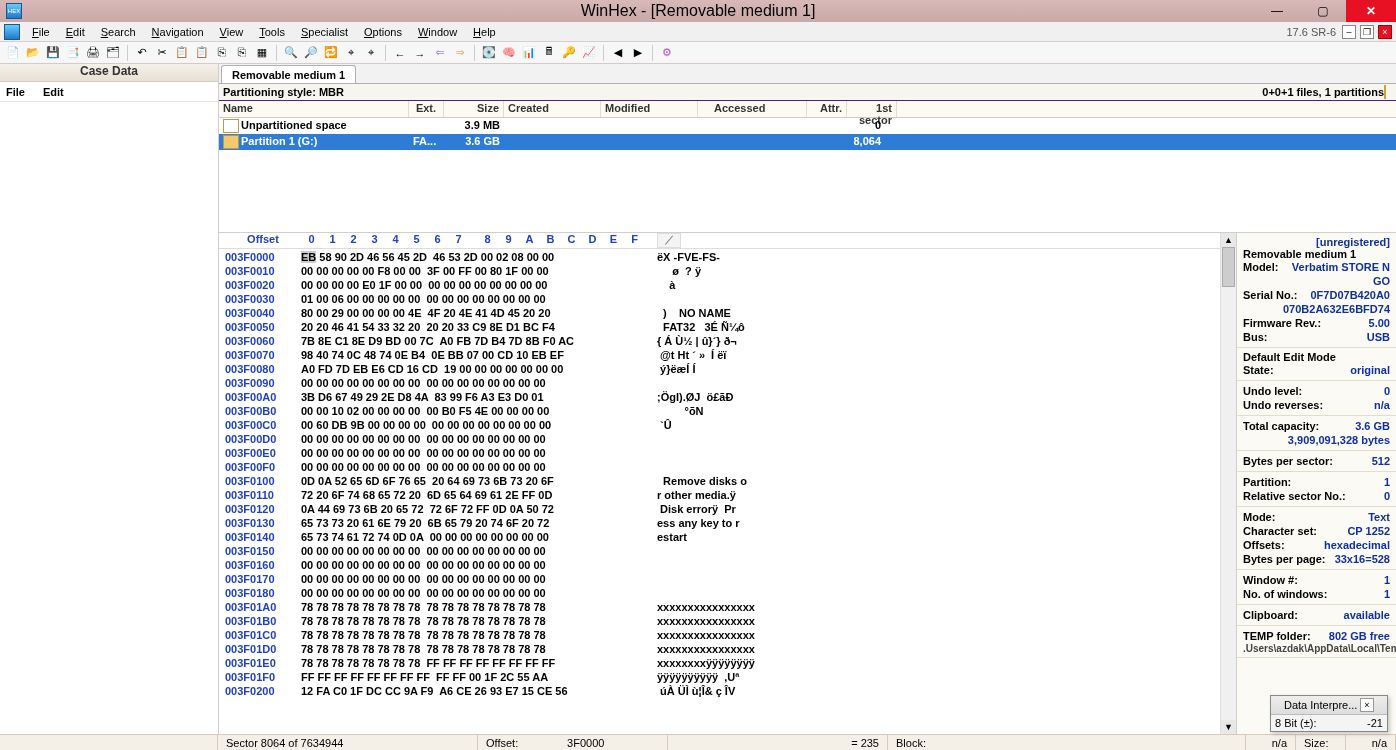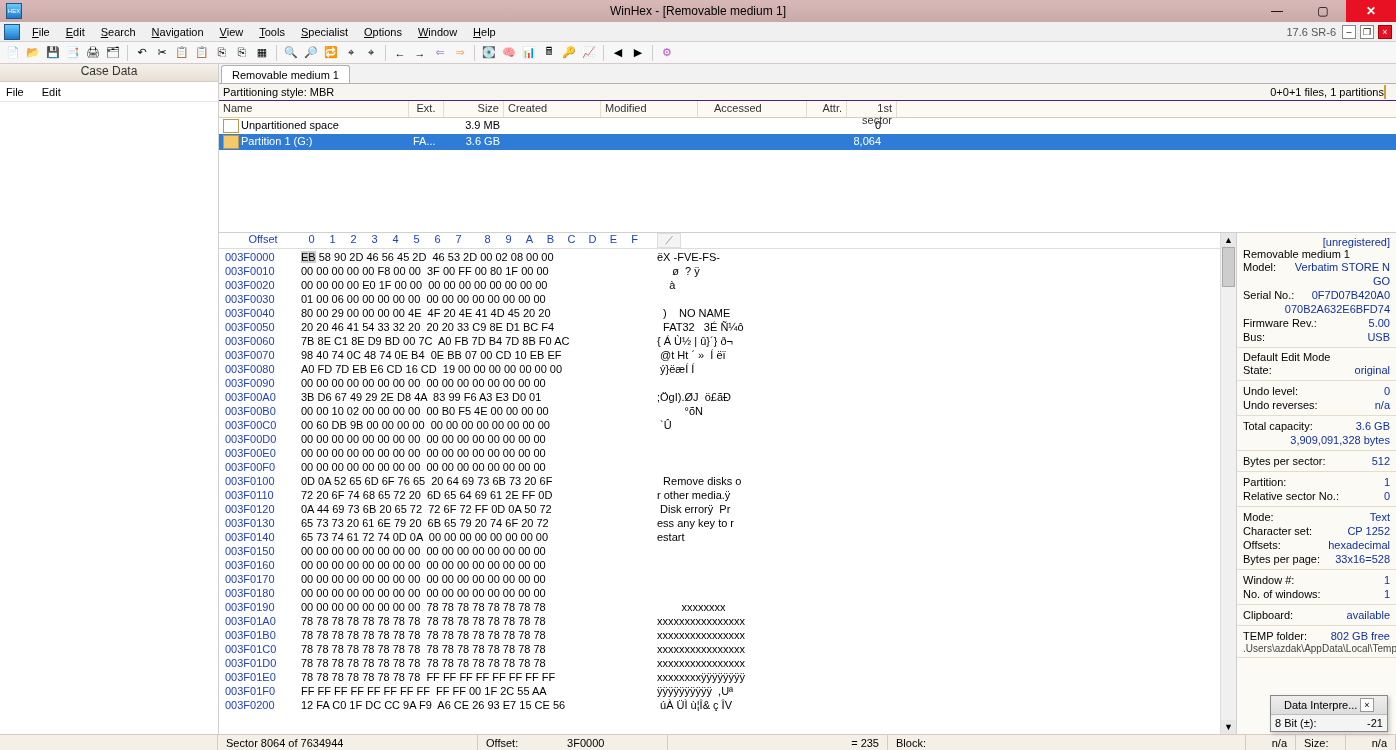--- a/index.html
+++ b/index.html
@@ -1,42 +1,42 @@
 <!DOCTYPE html>
 <html><head>
 <meta charset="utf-8">
 <style>
 * { box-sizing: border-box; margin: 0; padding: 0; font-family: "Segoe UI", Tahoma, sans-serif; font-size: 11px; }
 html, body { width: 1396px; height: 750px; overflow: hidden; background: #fff; }
 
 
 .titlebar { height: 22px; background: linear-gradient(#d9b8b8,#c9a8a8); display:flex; align-items:center; position:relative; }
 .titlebar .app-icon { width:16px; height:16px; margin:0 6px; background: linear-gradient(#6cf,#27c); border:1px solid #258; display:flex; align-items:center; justify-content:center; font-size:6px; color:#fff; }
-.titlebar .title { position:absolute; left:50%; transform:translateX(-50%); color:#000; font-size:12px; }
+.titlebar .title { position:absolute; left:50%; transform:translateX(-50%); color:#000; font-size:16px; }
 .titlebar .win-controls { position:absolute; right:0; top:0; display:flex; }
 .titlebar .win-btn { width:46px; height:22px; display:flex; align-items:center; justify-content:center; color:#000; font-size:12px;}
 .titlebar .win-btn.close { background:#e81123; color:#fff; width:50px; font-weight:bold;}
 
 
 .menubar { height:20px; background:#f0f0f0; border-bottom:1px solid #d0d0d0; display:flex; align-items:center; padding-left:4px; position:relative;}
 .menubar .mico { width:16px; height:16px; margin-right:4px; background:linear-gradient(#6cf,#27c); border:1px solid #258;}
 .menubar .mi { padding:2px 8px; cursor:default; }
 .menubar .mi u { text-decoration:underline; }
 .menubar .ver { position:absolute; right:60px; color:#555;}
 .menubar .mdi { position:absolute; right:4px; display:flex; gap:4px;}
 .menubar .mdi span { width:14px; height:14px; border:1px solid #888; display:inline-flex; align-items:center; justify-content:center; font-size:9px; background:#fff;}
 .menubar .mdi .x { background:#e81123; color:#fff; border-color:#a00;}
 
 
 .toolbar { height:22px; background:#f7f7f7; border-bottom:1px solid #d5c9c9; display:flex; align-items:center; padding:0 4px; gap:2px;}
 .tb { width:18px; height:18px; border:1px solid transparent; display:flex; align-items:center; justify-content:center; font-size:11px;}
 .tb-sep { width:1px; height:16px; background:#ccc; margin:0 3px;}
 
 
-.main { position:absolute; top:64px; bottom:16px; left:0; right:0; display:flex; }
+.main { position:absolute; top:64px; bottom:16px; left:0; right:0; display:flex;font-weight:bold; }
 .left-pane { width:219px; border-right:1px solid #cfcfcf; display:flex; flex-direction:column;}
 .case-head { height:18px; background:linear-gradient(#f4f0ea,#e8e0d4); text-align:center; font-size:12px; color:#333; border-bottom:1px solid #d5ccbe;}
 .case-menu { height:20px; display:flex; align-items:center; padding-left:6px; gap:18px; background:#fff; border-bottom:1px solid #e5e5e5;}
 .case-body { flex:1; background:#fff;}
 
 .right-pane { flex:1; display:flex; flex-direction:column; position:relative;}
 .tabstrip { height:20px; display:flex; align-items:flex-end; border-bottom:1px solid #b0b0b0; background:#f2f2f2;}
 .tab { height:18px; padding:0 10px; border:1px solid #b0b0b0; border-bottom:none; background:#fff; margin-left:2px; border-radius:3px 3px 0 0; font-size:11px; display:flex; align-items:center;}
 
 .part-header { height:17px; background:#f7f5ef; border-bottom:1px solid #4c1d95; display:flex; align-items:center; padding-left:4px; font-size:11px;}
@@ -267,21 +267,20 @@
             <div class="hex-row"><span class="off">003F00F0</span><span class="bytes">00 00 00 00 00 00 00 00  00 00 00 00 00 00 00 00</span><span style="width:12px"></span><span class="asc">                </span></div>
             <div class="hex-row"><span class="off">003F0100</span><span class="bytes">0D 0A 52 65 6D 6F 76 65  20 64 69 73 6B 73 20 6F</span><span style="width:12px"></span><span class="asc">  Remove disks o</span></div>
             <div class="hex-row"><span class="off">003F0110</span><span class="bytes">72 20 6F 74 68 65 72 20  6D 65 64 69 61 2E FF 0D</span><span style="width:12px"></span><span class="asc">r other media.ÿ </span></div>
             <div class="hex-row"><span class="off">003F0120</span><span class="bytes">0A 44 69 73 6B 20 65 72  72 6F 72 FF 0D 0A 50 72</span><span style="width:12px"></span><span class="asc"> Disk errorÿ  Pr</span></div>
             <div class="hex-row"><span class="off">003F0130</span><span class="bytes">65 73 73 20 61 6E 79 20  6B 65 79 20 74 6F 20 72</span><span style="width:12px"></span><span class="asc">ess any key to r</span></div>
             <div class="hex-row"><span class="off">003F0140</span><span class="bytes">65 73 74 61 72 74 0D 0A  00 00 00 00 00 00 00 00</span><span style="width:12px"></span><span class="asc">estart          </span></div>
             <div class="hex-row"><span class="off">003F0150</span><span class="bytes">00 00 00 00 00 00 00 00  00 00 00 00 00 00 00 00</span><span style="width:12px"></span><span class="asc">                </span></div>
             <div class="hex-row"><span class="off">003F0160</span><span class="bytes">00 00 00 00 00 00 00 00  00 00 00 00 00 00 00 00</span><span style="width:12px"></span><span class="asc">                </span></div>
             <div class="hex-row"><span class="off">003F0170</span><span class="bytes">00 00 00 00 00 00 00 00  00 00 00 00 00 00 00 00</span><span style="width:12px"></span><span class="asc">                </span></div>
             <div class="hex-row"><span class="off">003F0180</span><span class="bytes">00 00 00 00 00 00 00 00  00 00 00 00 00 00 00 00</span><span style="width:12px"></span><span class="asc">                </span></div>
-            <div class="hex-row"><span class="off">003F0190</span><span class="bytes">00 00 00 00 00 00 00 00  78 78 78 78 78 78 78 78</span><span style="width:12px"></span><span class="asc">        xxxxxxxx</span></div>
             <div class="hex-row"><span class="off">003F01A0</span><span class="bytes">78 78 78 78 78 78 78 78  78 78 78 78 78 78 78 78</span><span style="width:12px"></span><span class="asc">xxxxxxxxxxxxxxxx</span></div>
             <div class="hex-row"><span class="off">003F01B0</span><span class="bytes">78 78 78 78 78 78 78 78  78 78 78 78 78 78 78 78</span><span style="width:12px"></span><span class="asc">xxxxxxxxxxxxxxxx</span></div>
             <div class="hex-row"><span class="off">003F01C0</span><span class="bytes">78 78 78 78 78 78 78 78  78 78 78 78 78 78 78 78</span><span style="width:12px"></span><span class="asc">xxxxxxxxxxxxxxxx</span></div>
             <div class="hex-row"><span class="off">003F01D0</span><span class="bytes">78 78 78 78 78 78 78 78  78 78 78 78 78 78 78 78</span><span style="width:12px"></span><span class="asc">xxxxxxxxxxxxxxxx</span></div>
             <div class="hex-row"><span class="off">003F01E0</span><span class="bytes">78 78 78 78 78 78 78 78  FF FF FF FF FF FF FF FF</span><span style="width:12px"></span><span class="asc">xxxxxxxxÿÿÿÿÿÿÿÿ</span></div>
             <div class="hex-row"><span class="off">003F01F0</span><span class="bytes">FF FF FF FF FF FF FF FF  FF FF 00 1F 2C 55 AA   </span><span style="width:12px"></span><span class="asc">ÿÿÿÿÿÿÿÿÿÿ  ,Uª </span></div>
             <div class="hex-row"><span class="off">003F0200</span><span class="bytes">12 FA C0 1F DC CC 9A F9  A6 CE 26 93 E7 15 CE 56</span><span style="width:12px"></span><span class="asc"> úÀ ÜÌ ù¦Î&amp; ç ÎV</span></div>
           </div>
       </div>
       <div class="hex-scroll">

